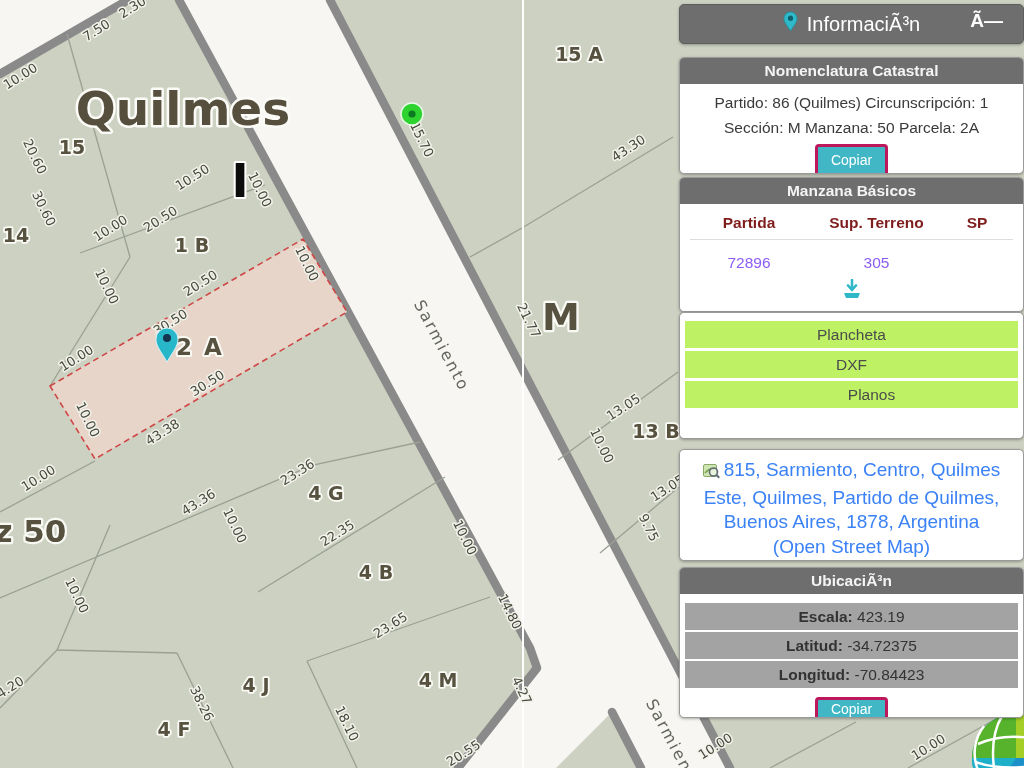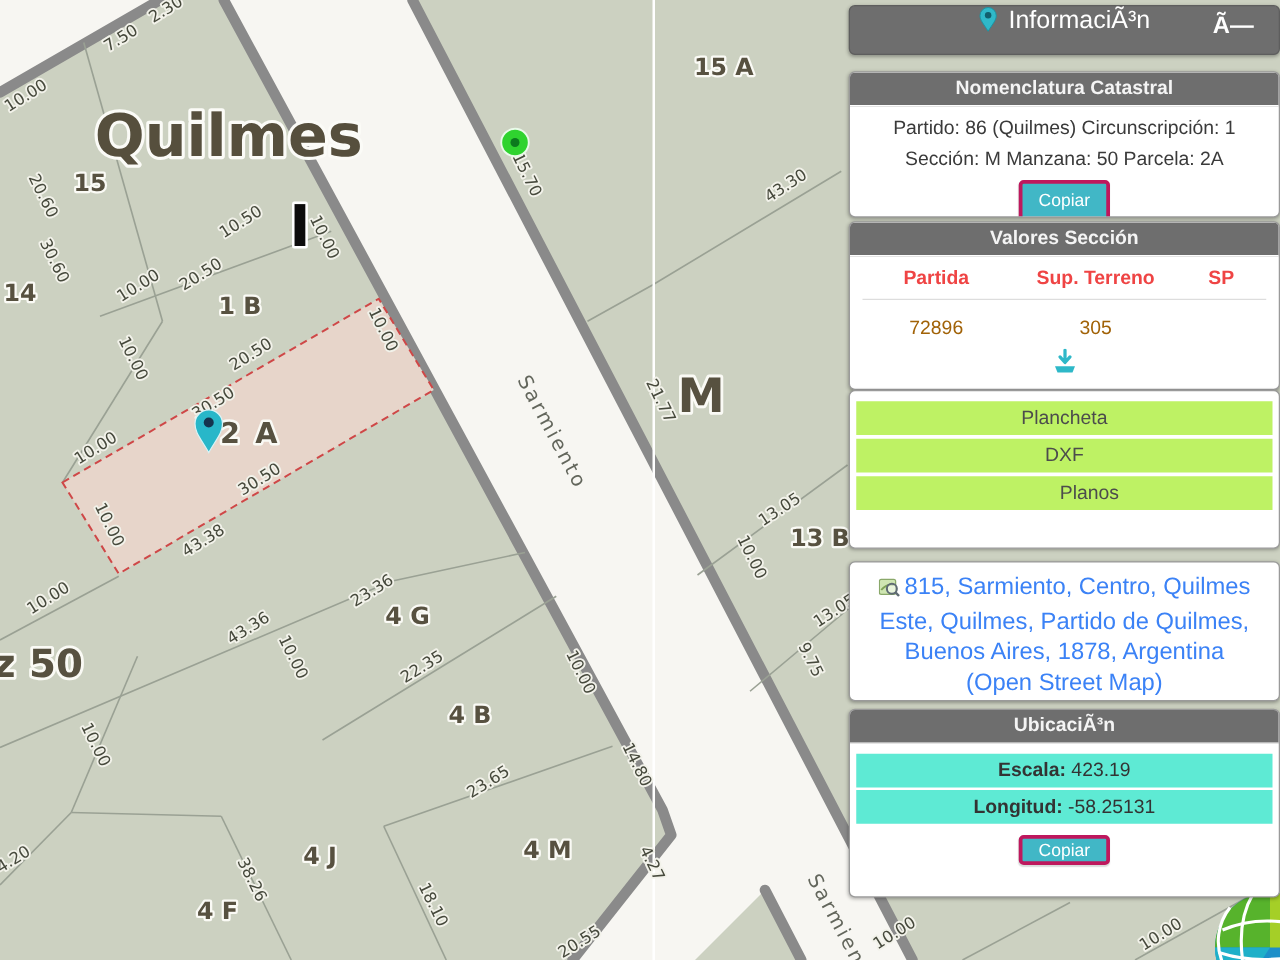--- a/index.html
+++ b/index.html
@@ -17,44 +17,44 @@
   text.huge{font-size:47px;font-weight:bold;fill:#564f3d;stroke:#fbfbf7;stroke-width:5px;}
   text.ibar{font-size:46px;font-weight:bold;fill:#0c0c0c;stroke:#fff;stroke-width:4px;}
   text.street{font-size:16px;fill:#63665c;stroke:#f7f6f2;stroke-width:2px;letter-spacing:2px;}
   
   #sidebar{position:absolute;left:679px;top:0;width:343px;height:768px;pointer-events:none;}
   .panel{position:absolute;left:0;width:343px;border:1px solid #9a9a9a;border-radius:5px;
          background:#fff;box-shadow:0 1px 3px rgba(0,0,0,.3);overflow:hidden;pointer-events:auto;}
   .panel-header{background:#6e6e6e;color:#f4f4f4;font-size:15.5px;text-align:center;
                 height:26px;line-height:26px;border-bottom:1px solid #fff;font-weight:bold;}
   #title-panel{top:4px;height:38px;background:#6e6e6e;border-color:#5e5e5e;color:#fff;
-               display:flex;align-items:flex-start;justify-content:center;gap:9px;font-size:20px;}
+               display:flex;align-items:center;justify-content:center;gap:9px;font-size:20px;}
   #close-btn{position:absolute;right:20px;top:5px;color:#fff;font-size:19px;font-weight:bold;cursor:pointer;}
   #panel-nomen{top:57px;height:115px;}
   .nomen-body{padding:5px 6px 0;text-align:center;font-size:15.5px;color:#3a3a3a;line-height:25px;}
   .copiar{display:inline-block;background:#41b7c6;border:3px solid #be185d;color:#fff;
           font-size:14px;border-radius:4px;padding:1px 13px;margin-top:4px;cursor:pointer;
           box-shadow:0 1px 1px rgba(0,0,0,.15);}
   #panel-valores{top:177px;height:133px;}
   .val-grid{display:grid;grid-template-columns:118px 1fr 64px;padding:9px 14px 0 10px;}
   .val-grid span{text-align:center;}
-  .val-head span{font-weight:bold;font-size:15.5px;color:#ef4444;}
+  .val-head span{font-weight:bold;font-size:15.5px;color:#7f1d1d;}
   .val-rule{border-top:1px solid #ddd;margin:7px 10px 5px;}
-  .val-row span{font-size:15.5px;color:#a16207;}
+  .val-row span{font-size:15.5px;color:#8b5cf6;}
   .dl-wrap{text-align:center;margin-top:7px;cursor:pointer;}
   #panel-desc{top:312px;height:125px;}
   .rows-body{padding:8px 5px;}
   .blue-row{background:#bef264;height:27px;line-height:27px;text-align:center;
             font-size:15.5px;color:#4c4c4c;margin-bottom:3px;cursor:pointer;}
   .blue-row:last-child{margin-bottom:4px;padding-left:40px;}
   #panel-dir{top:449px;height:110px;}
   .dir-body{padding:8px 15px;text-align:center;font-size:19px;color:#3b82f6;line-height:24.5px;}
   .dir-ico{display:inline-block;vertical-align:-3px;margin-right:4px;}
   #panel-ubi{top:567px;height:149px;}
-  .ubi-row{background:#5eead4;height:27px;line-height:27px;text-align:center;
+  .ubi-row{background:#a3a3a3;height:27px;line-height:27px;text-align:center;
            font-size:15.5px;color:#333;margin-bottom:2px;}
   .ubi-row b{font-weight:bold;}
   .ubi-btn-row{text-align:center;padding-top:3px;}
 </style>
 </head>
 <body>
 
 <div id="stage">
 
   <svg id="map" width="1024" height="768" viewBox="0 0 1024 768">
@@ -178,21 +178,21 @@
     <div class="panel" id="panel-nomen">
       <div class="panel-header">Nomenclatura Catastral</div>
       <div class="nomen-body">
         <div>Partido: 86 (Quilmes) Circunscripción: 1</div>
         <div>Sección: M Manzana: 50 Parcela: 2A</div>
         <span class="copiar">Copiar</span>
       </div>
     </div>
 
     <div class="panel" id="panel-valores">
-      <div class="panel-header">Valores Sección</div>
+      <div class="panel-header">Manzana Básicos</div>
       <div class="val-grid val-head">
         <span>Partida</span>
         <span>Sup. Terreno</span>
         <span>SP</span>
       </div>
       <div class="val-rule"></div>
       <div class="val-grid val-row">
         <span>72896</span>
         <span>305</span>
         <span></span>
@@ -223,21 +223,22 @@
             <line x1="13.3" y1="11.8" x2="16.2" y2="14.8" stroke="#5f6b73" stroke-width="2"></line>
           </svg>
         </span><span>815, Sarmiento, Centro, Quilmes Este, Quilmes, Partido de Quilmes, Buenos Aires, 1878, Argentina (Open Street Map)</span>
       </div>
     </div>
 
     <div class="panel" id="panel-ubi">
       <div class="panel-header">UbicaciÃ³n</div>
       <div class="rows-body">
         <div class="ubi-row"><b>Escala:</b> <span>423.19</span></div>
-        <div class="ubi-row"><b>Longitud:</b> <span>-58.25131</span></div>
+        <div class="ubi-row"><b>Latitud:</b> <span>-34.72375</span></div>
+        <div class="ubi-row"><b>Longitud:</b> <span>-70.84423</span></div>
         <div class="ubi-btn-row">
           <span class="copiar">Copiar</span>
         </div>
       </div>
     </div>
 
   </div>
 </div>
 
 </body></html>

